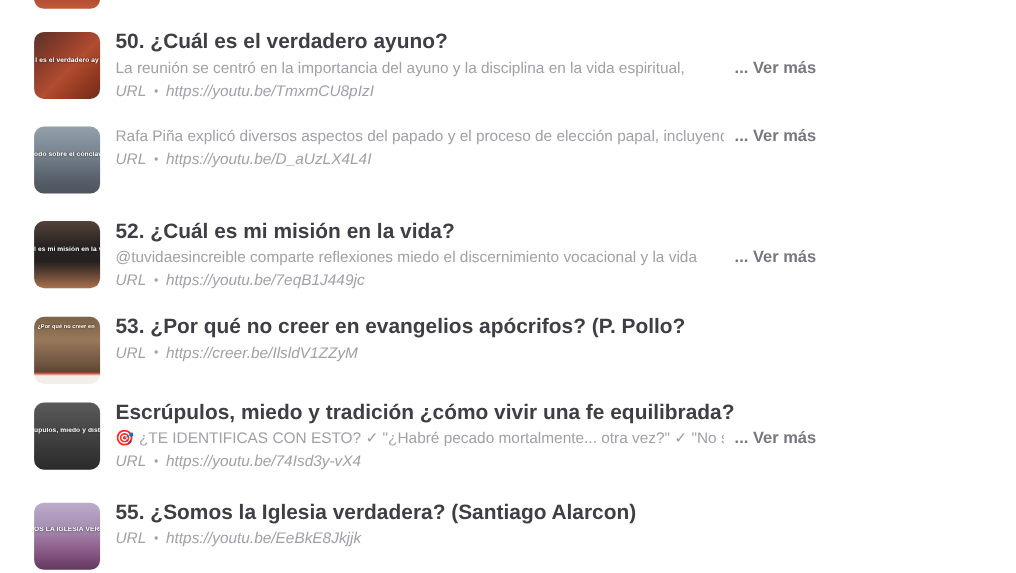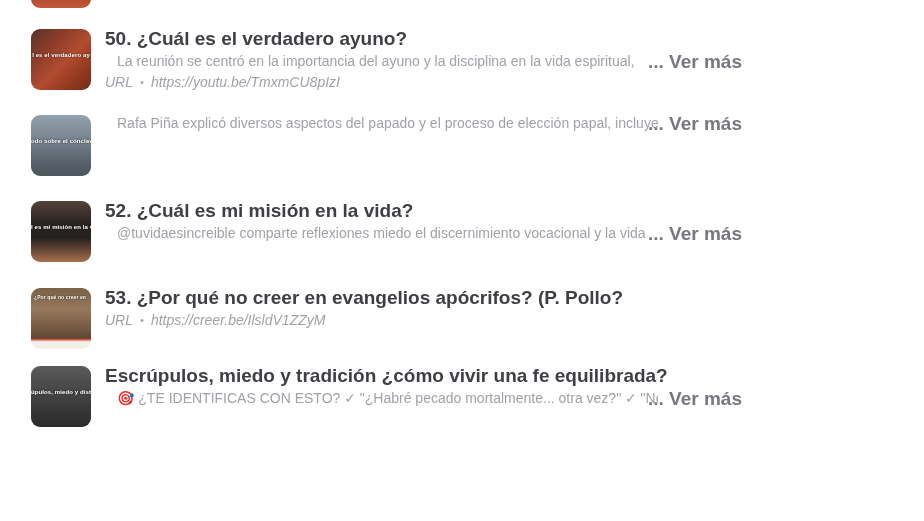--- a/index.html
+++ b/index.html
@@ -16,22 +16,22 @@
     overflow:hidden; text-align:center; text-shadow:0 0 2px rgba(0,0,0,.8);
     letter-spacing:.1px; }
   .t4 .thumb-caption { top:10%; font-size:5px; text-align:left; padding-left:3px; }
   .t6 .thumb-caption { top:36%; }
 
   .content { position:absolute; left:105px; top:0; width:637px; }
   .title { font-size:19px; line-height:24px; font-weight:600; color:#3e3e45;
     white-space:nowrap; overflow:hidden; cursor:pointer; }
   .desc-row { position:relative; height:21px; padding-right:84px; }
   .desc { display:block; font-size:14px; line-height:21px; color:#a1a1a8;
-    white-space:nowrap; overflow:hidden;margin-left:12px; }
-  .more { position:absolute; right:0; top:0; font-size:19px; line-height:21px;
+    white-space:nowrap; overflow:hidden; }
+  .more { position:absolute; right:0; top:0; font-size:15px; line-height:21px;
     font-weight:700; color:#77777f; cursor:pointer; white-space:nowrap; }
   .url-row { height:21px; font-size:14px; line-height:21px; color:#a1a1a8;
     white-space:nowrap; overflow:hidden;font-style:italic; }
   .url-label { color:#a1a1a8; }
   .dot { display:inline-block; margin:0 7px; font-size:11px; vertical-align:1px; }
   .url { color:#a1a1a8; text-decoration:none; cursor:pointer; }
 </style>
 </head>
 <body>
 
@@ -59,32 +59,38 @@
 
   <div class="row" style="top:113px; height:86px">
     <div class="thumb t2" style="background: linear-gradient(rgb(147, 161, 171) 0%, rgb(123, 136, 147) 35%, rgb(102, 113, 124) 60%, rgb(85, 94, 104) 82%, rgb(77, 85, 94) 100%);">
       <span class="thumb-caption">odo sobre el cónclav</span>
     </div>
     <div class="content">
       <div class="desc-row">
         <span class="desc">Rafa Piña explicó diversos aspectos del papado y el proceso de elección papal, incluyendo la</span>
         <span class="more">... Ver más</span>
       </div>
+      <div class="url-row">
+        <span class="url-label">URL</span><span class="dot">•</span><a class="url">https://youtu.be/D_aUzLX4L4I</a>
+      </div>
     </div>
   </div>
 
   <div class="row" style="top:199px; height:86px">
     <div class="thumb t3" style="background: linear-gradient(rgb(84, 67, 58) 0%, rgb(42, 36, 34) 35%, rgb(35, 32, 31) 60%, rgb(107, 74, 56) 82%, rgb(168, 114, 79) 100%);">
       <span class="thumb-caption">l es mi misión en la v</span>
     </div>
     <div class="content">
       <div class="title">52. ¿Cuál es mi misión en la vida?</div>
       <div class="desc-row">
         <span class="desc">@tuvidaesincreible comparte reflexiones miedo el discernimiento vocacional y la vida</span>
         <span class="more">... Ver más</span>
+      </div>
+      <div class="url-row">
+        <span class="url-label">URL</span><span class="dot">•</span><a class="url">https://youtu.be/7eqB1J449jc</a>
       </div>
     </div>
   </div>
 
   <div class="row" style="top:286px; height:83px">
     <div class="thumb t4" style="background: linear-gradient(rgb(122, 98, 72) 0%, rgb(151, 120, 90) 35%, rgb(111, 85, 64) 70%, rgb(93, 70, 52) 82%, rgb(200, 68, 46) 84%, rgb(242, 238, 232) 88%, rgb(242, 238, 232) 100%);">
       <span class="thumb-caption">¿Por qué no creer en</span>
     </div>
     <div class="content">
       <div class="title">53. ¿Por qué no creer en evangelios apócrifos? (P. Pollo?</div>
@@ -97,17 +103,31 @@
   <div class="row" style="top:364px; height:86px">
     <div class="thumb t5" style="background: linear-gradient(rgb(90, 90, 90) 0%, rgb(71, 71, 71) 40%, rgb(56, 56, 56) 70%, rgb(43, 43, 43) 100%);">
       <span class="thumb-caption">úpulos, miedo y distor</span>
     </div>
     <div class="content">
       <div class="title">Escrúpulos, miedo y tradición ¿cómo vivir una fe equilibrada?</div>
       <div class="desc-row">
         <span class="desc">🎯 ¿TE IDENTIFICAS CON ESTO? ✓ "¿Habré pecado mortalmente... otra vez?" ✓ "No siento paz</span>
         <span class="more">... Ver más</span>
       </div>
+      <div class="url-row">
+        <span class="url-label">URL</span><span class="dot">•</span><a class="url">https://youtu.be/74Isd3y-vX4</a>
+      </div>
     </div>
   </div>
 
+  <div class="row" style="top:455px; height:66px">
+    <div class="thumb t6" style="background: linear-gradient(rgb(188, 172, 203) 0%, rgb(167, 145, 180) 35%, rgb(145, 100, 143) 65%, rgb(122, 74, 116) 85%, rgb(95, 58, 92) 100%);">
+      <span class="thumb-caption">OS LA IGLESIA VERDA</span>
+    </div>
+    <div class="content">
+      <div class="title">55. ¿Somos la Iglesia verdadera? (Santiago Alarcon)</div>
+      <div class="url-row">
+        <span class="url-label">URL</span><span class="dot">•</span><a class="url">https://youtu.be/EeBkE8Jkjjk</a>
+      </div>
+    </div>
+  </div>
 
 </div>
 
 </body></html>

